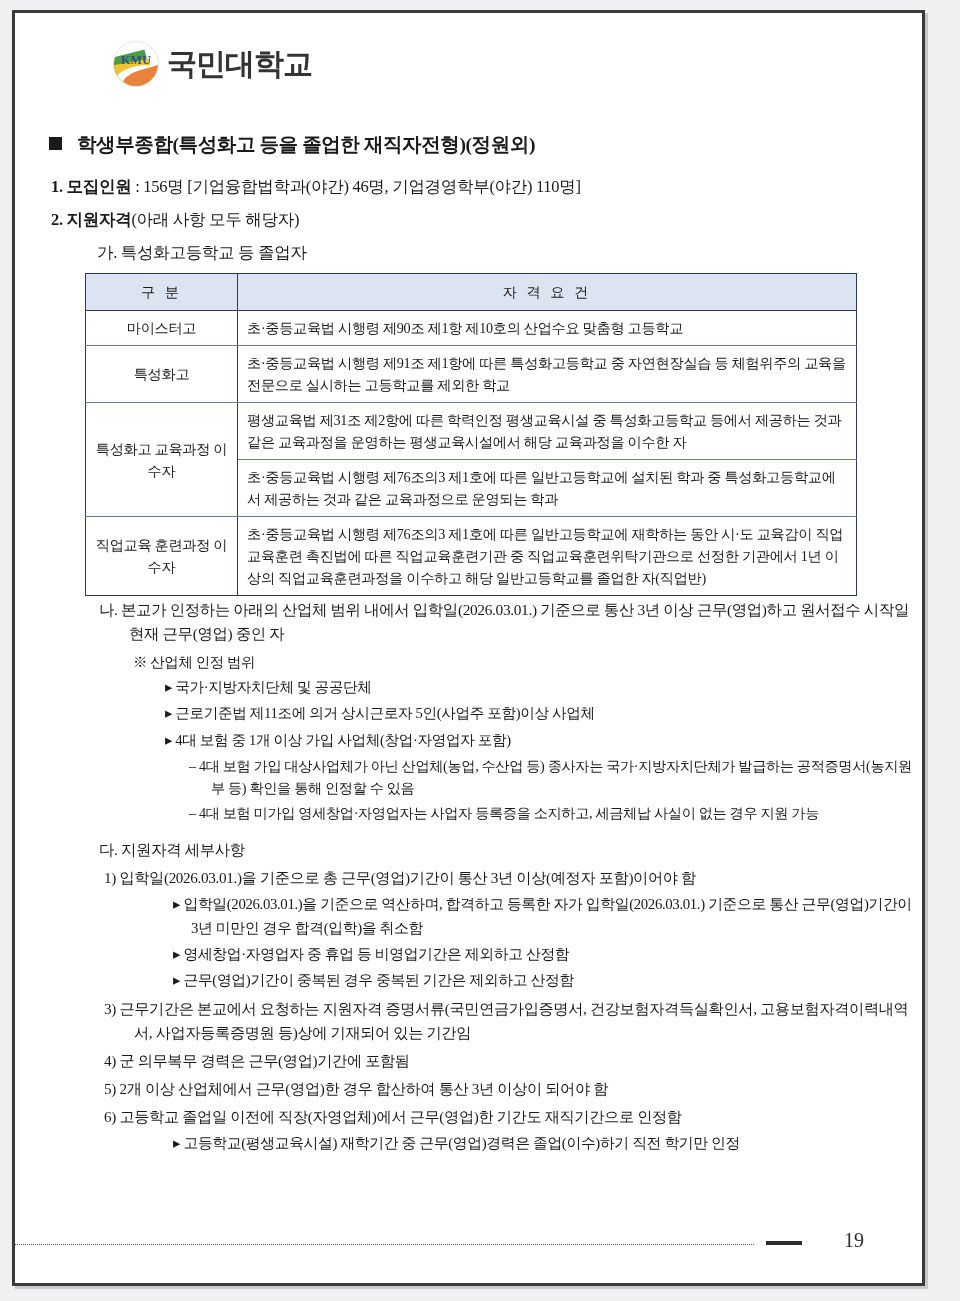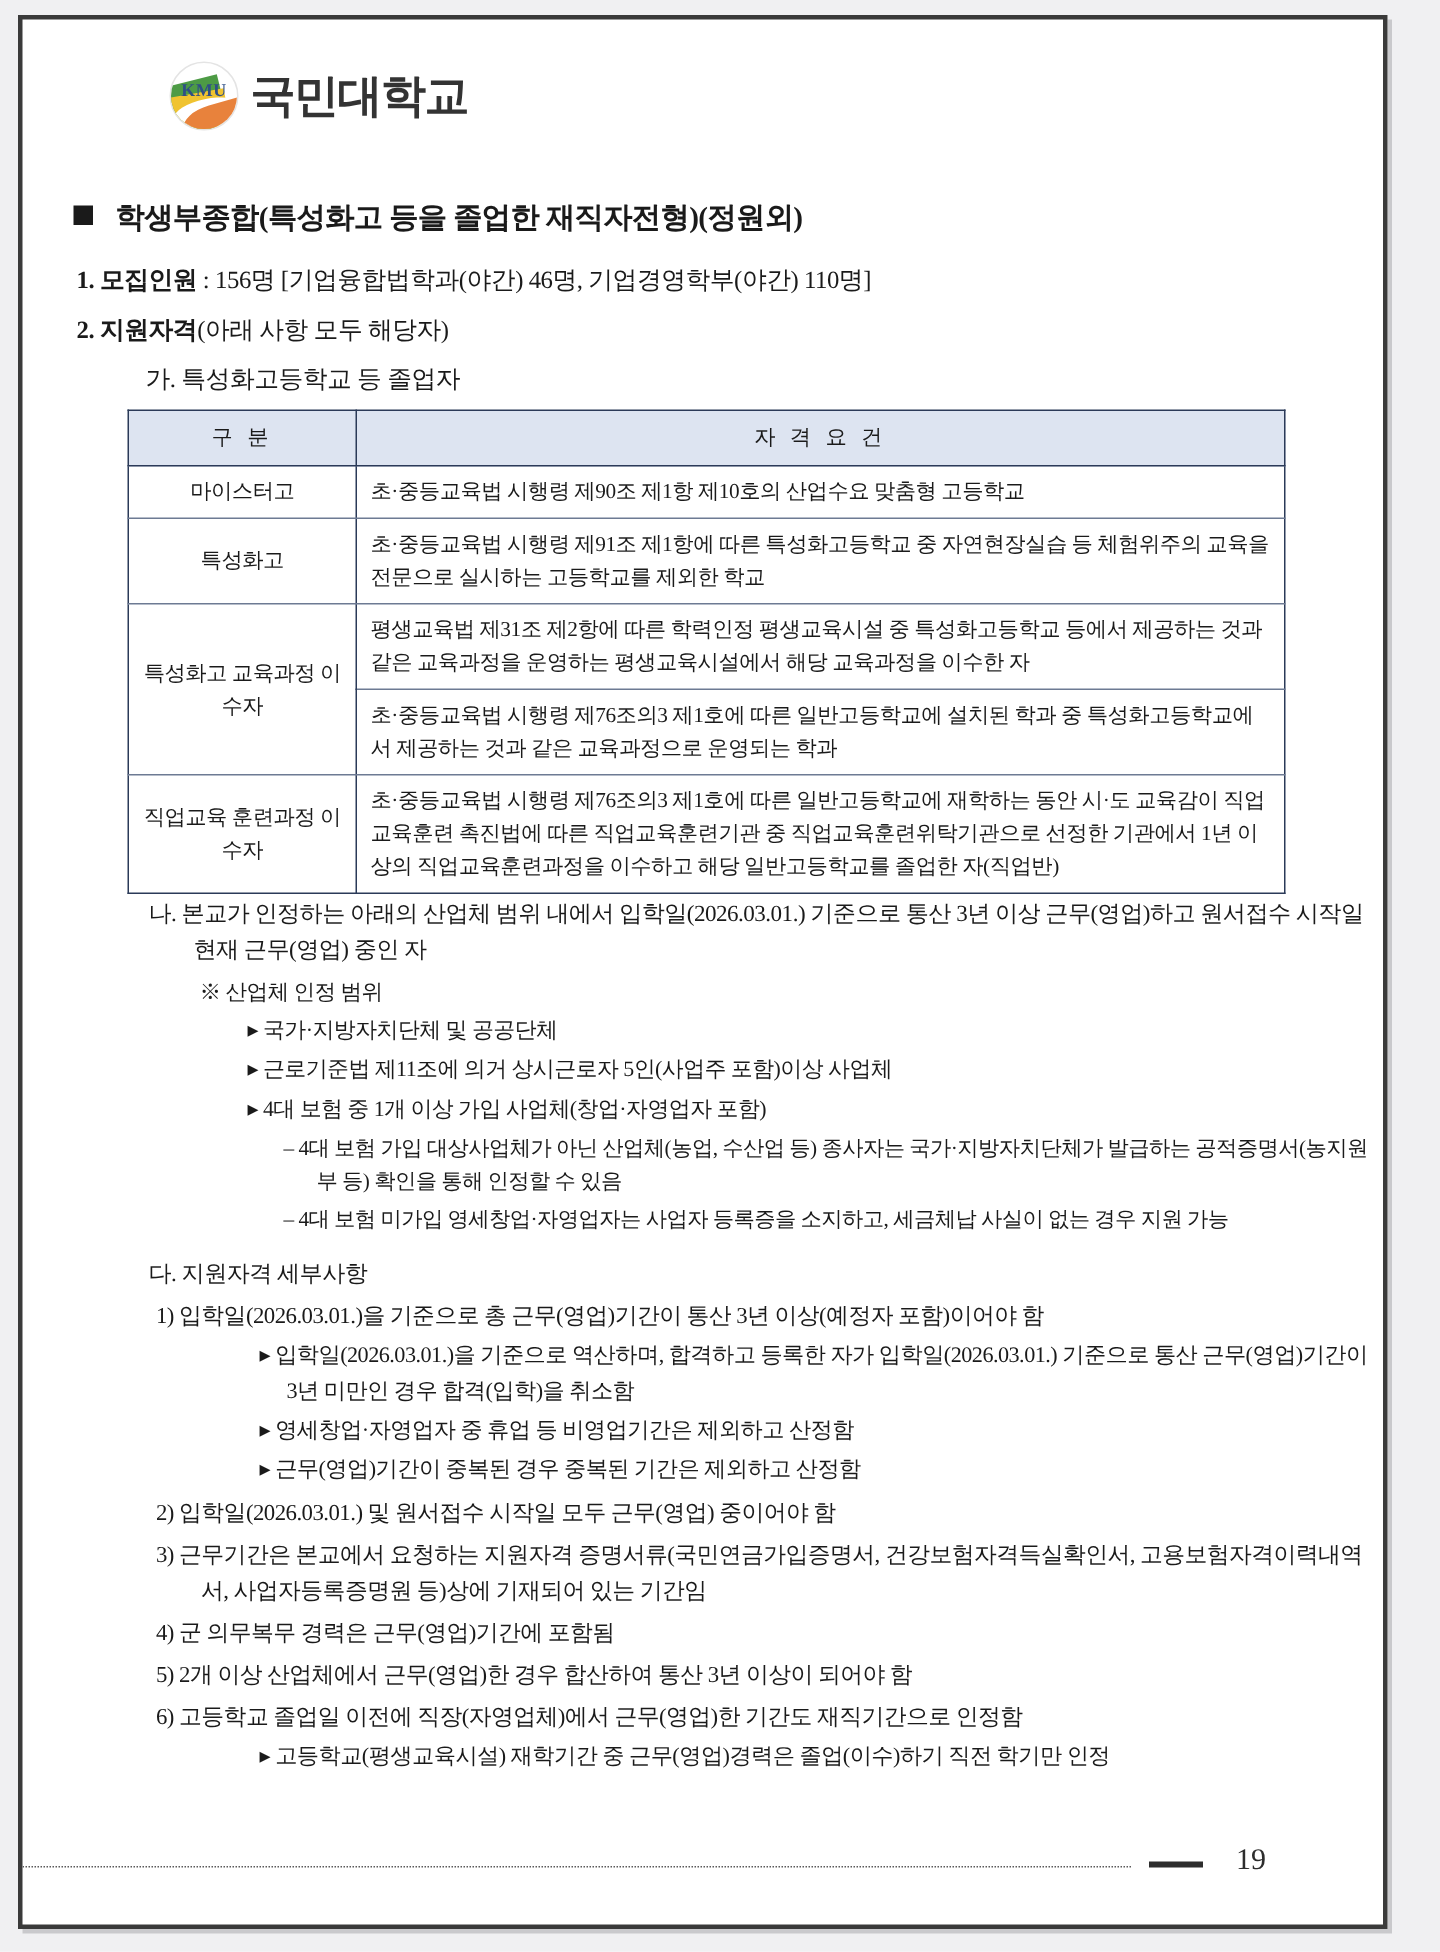--- a/index.html
+++ b/index.html
@@ -148,21 +148,21 @@
   }
   .foot-dots {
     position: absolute; left: -12px; top: 11px; right: 168px;
     border-top: 1px dotted #5a5a5a;
   }
   .foot-bar {
     position: absolute; right: 120px; top: 8px;
     width: 36px; height: 4px; background: #2d2d2d;
   }
   .foot-num {
-    position: absolute; right: 78px; top: -4px;
+    position: absolute; right: 58px; top: -4px;
     font-size: 20px; color: #2d2d2d;
     font-family: "Liberation Serif", serif;
     text-align: center;
   }
 </style>
 </head>
 <body>
 
 <div id="page">
   <div class="inner">
@@ -274,24 +274,20 @@
       </div>
       <div class="blk lvl-numtri">
         <span>▸</span>
         <span>영세창업·자영업자 중 휴업 등 비영업기간은 제외하고 산정함</span>
       </div>
       <div class="blk lvl-numtri">
         <span>▸</span>
         <span>근무(영업)기간이 중복된 경우 중복된 기간은 제외하고 산정함</span>
       </div>
 
-      <div class="blk lvl-num">
-        <span>2)</span>
-        <span>입학일(2026.03.01.) 및 원서접수 시작일 모두 근무(영업) 중이어야 함</span>
-      </div>
 
       <div class="blk lvl-num">
         <span>3)</span>
         <span>근무기간은 본교에서 요청하는 지원자격 증명서류(국민연금가입증명서, 건강보험자격득실확인서, 고용보험자격이력내역서, 사업자등록증명원 등)상에 기재되어 있는 기간임</span>
       </div>
       <div class="blk lvl-num">
         <span>4)</span>
         <span>군 의무복무 경력은 근무(영업)기간에 포함됨</span>
       </div>
       <div class="blk lvl-num">

